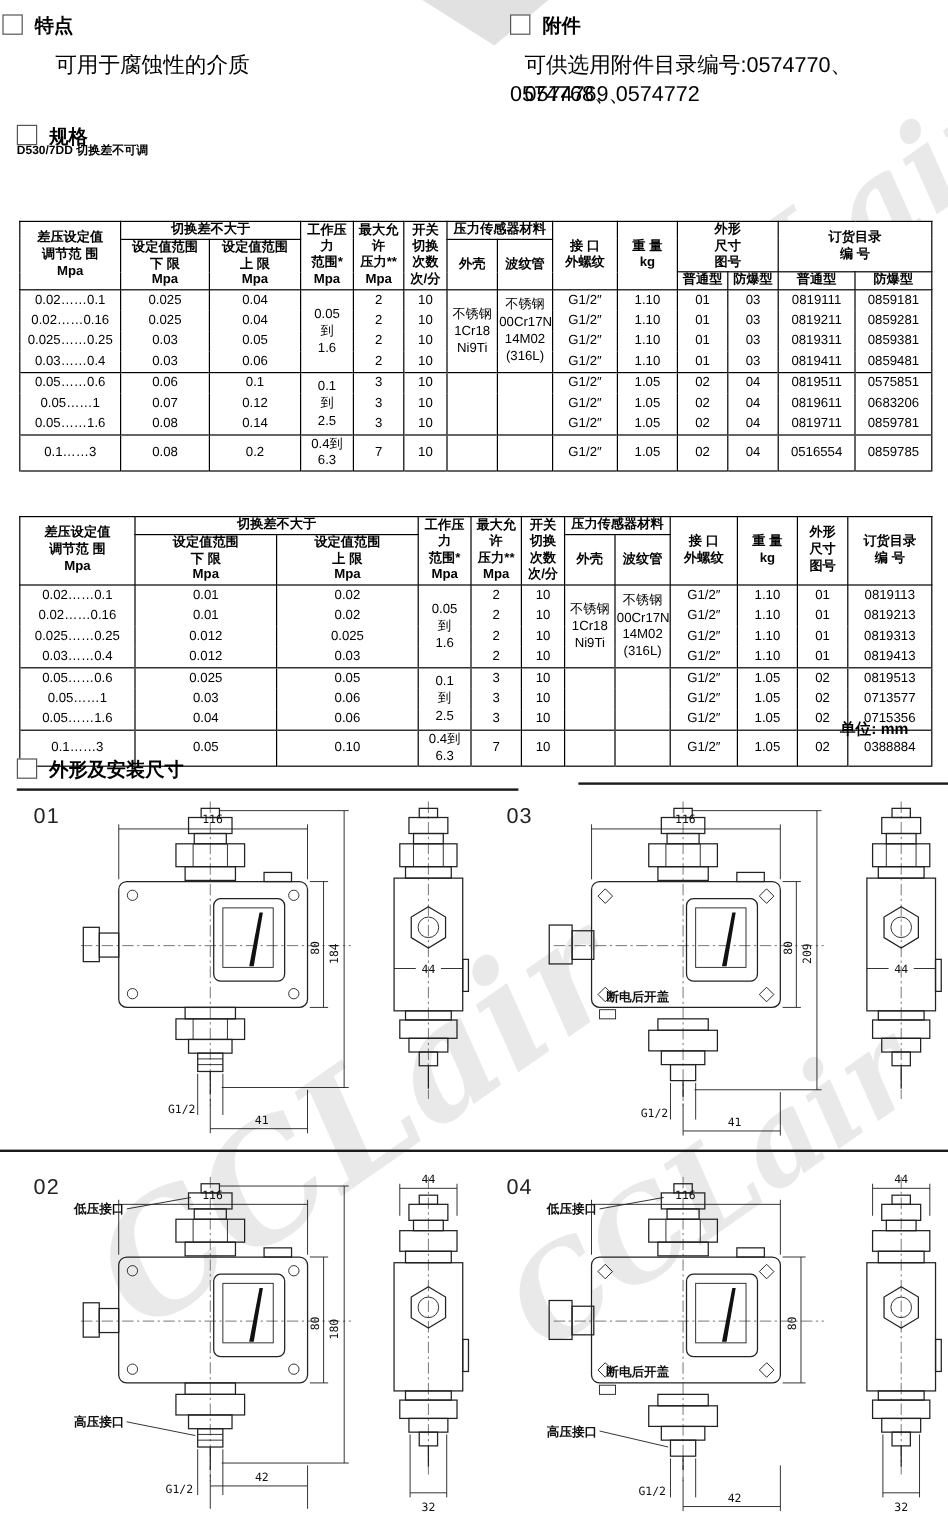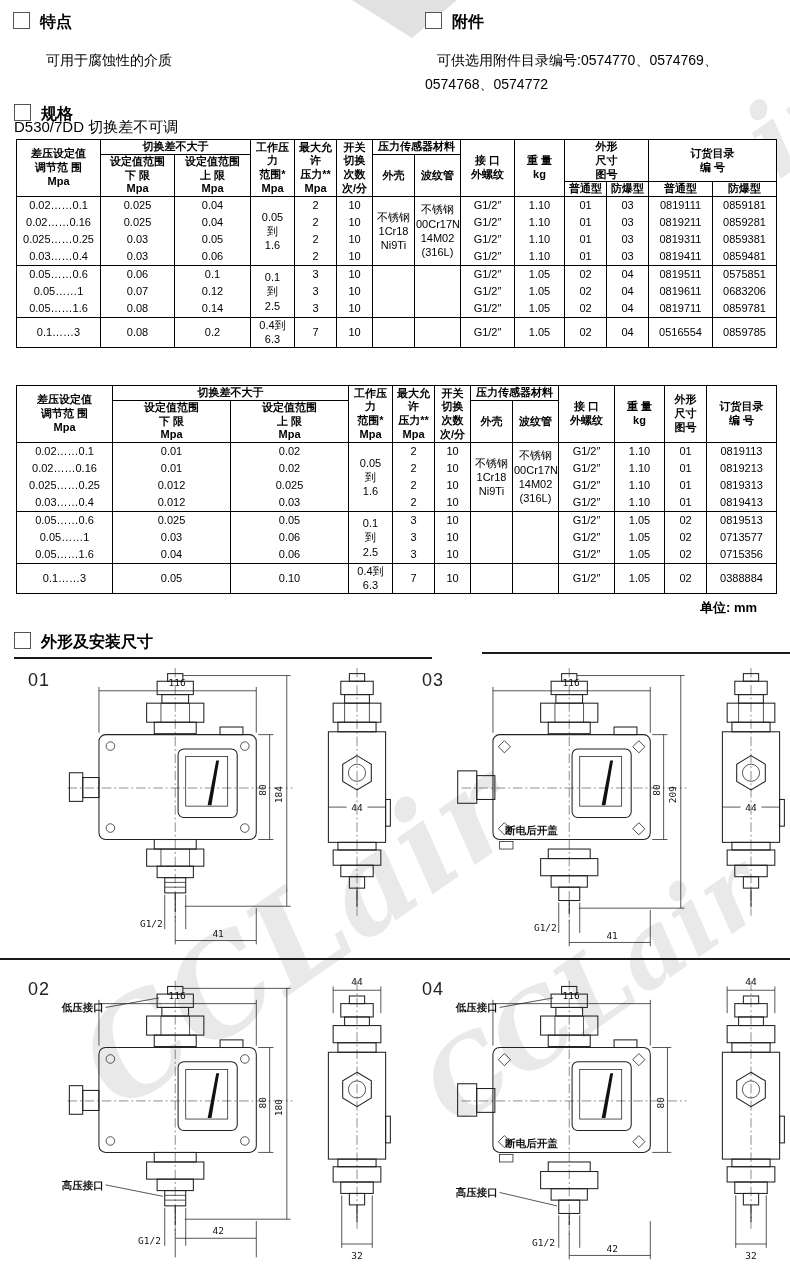--- a/index.html
+++ b/index.html
@@ -1,25 +1,25 @@
 <!DOCTYPE html>
 <html><head>
 <meta charset="utf-8">
 <style>
   html,body{margin:0;padding:0;background:#fff;}
   #page{position:relative;width:790px;height:1272px;background:#fff;overflow:hidden;
         font-family:"Liberation Sans","DejaVu Sans",sans-serif;color:#000;}
   .abs{position:absolute;}
   .sq{display:inline-block;width:15px;height:15px;border:1.5px solid #555;vertical-align:-2px;margin-right:10px;background:#fff;}
   .sect-title{font-size:16px;font-weight:bold;}
-  .body-text{font-size:14px;margin-top:10px;}
-  .tbl-title{font-size:15px;font-weight:normal;}
+  .body-text{font-size:18px;}
+  .tbl-title{font-size:10px;font-weight:bold;}
   .tbl-sub{font-size:13px;font-weight:bold;}
   table{border-collapse:collapse;table-layout:fixed;background:#fff;}
-  .spec{width:758px;border:1.6px solid #000;}
+  .spec{width:758px;border:1.6px solid #000;margin-top:45px;}
   .spec th,.spec td{border-left:1px solid #000;border-right:1px solid #000;
         font-size:11px;text-align:center;vertical-align:middle;padding:0 1px;overflow:hidden;}
   .spec th{border:1px solid #000;font-weight:bold;line-height:1.25;}
   .spec td{height:17px;line-height:1.3;}
   .spec tr.g td{border-top:1px solid #000;}
   .pre{white-space:pre-line;}
   .note-line{font-size:11px;font-weight:bold;}
   .unit{font-size:13px;font-weight:bold;}
   .hline{position:absolute;background:#1a1a1a;height:2px;}
   .dnum{font-size:18px;color:#222;letter-spacing:1px;}
@@ -39,21 +39,21 @@
 </head>
 <body>
 
 <div id="page">
 
   <div class="tri abs" style="left:352px;top:0;"></div>
   <div class="wm" style="left:470px;top:150px;font-size:104px;transform:rotate(-35deg);">CCLair</div>
   <div class="wm" style="left:50px;top:860px;font-size:128px;transform:rotate(-35deg);">CCLair</div>
   <div class="wm" style="left:400px;top:930px;font-size:100px;transform:rotate(-35deg);">CCLair</div>
 
-  <div class="abs sect-title" style="left:13px;top:12px;">
+  <div class="abs sect-title" style="left:2px;top:12px;">
     <span class="sq"></span><span>特点</span>
   </div>
   <div class="abs body-text" style="left:46px;top:42px;">可用于腐蚀性的介质</div>
 
   <div class="abs sect-title" style="left:425px;top:12px;">
     <span class="sq"></span><span>附件</span>
   </div>
   <div class="abs body-text" style="left:437px;top:42px;">可供选用附件目录编号:0574770、0574769、</div>
   <div class="abs body-text" style="left:425px;top:66px;">0574768、0574772</div>
 

